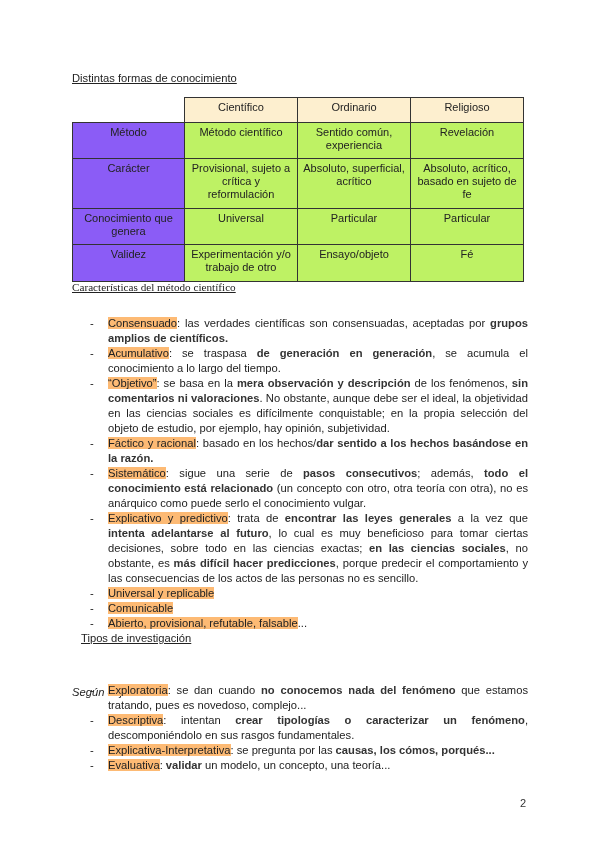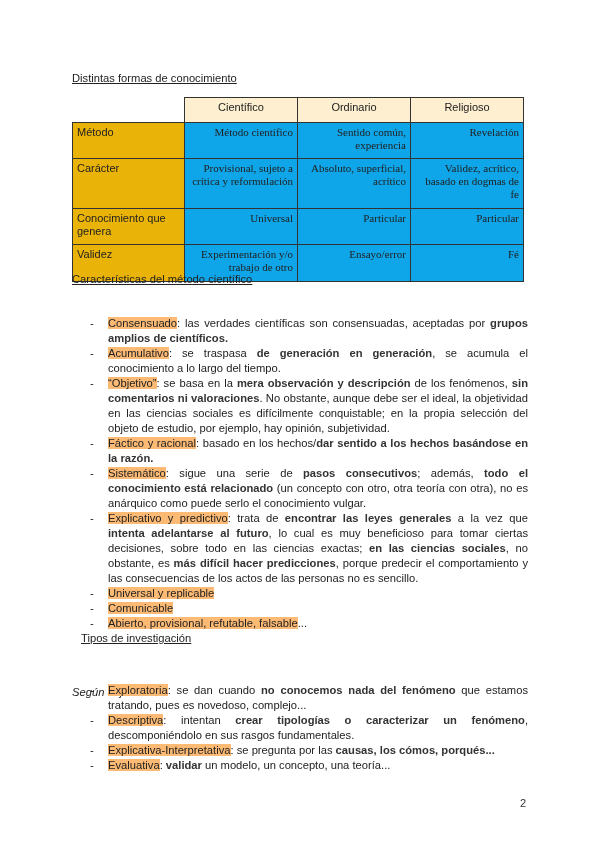--- a/index.html
+++ b/index.html
@@ -4,22 +4,22 @@
   <style>
     html, body { margin: 0; padding: 0; background: #ffffff; }
     body { width: 600px; height: 848px; position: relative; overflow: hidden;
       font-family: "Liberation Sans", sans-serif; color: #222; font-size: 11.2px; }
     .heading { position: absolute; left: 72px; text-decoration: underline; font-size: 11.2px; color: #222; }
     .subheading { position: absolute; left: 72px; font-style: italic; font-size: 11.2px; color: #222; margin-top: 29px; }
     table.kt { position: absolute; left: 72px; top: 97px; width: 452px; border-collapse: collapse; font-size: 11px; }
     table.kt td, table.kt th { border: 1px solid #333; padding: 3px 4px; vertical-align: top; font-weight: normal; line-height: 13px; }
     table.kt th { background: #fdefcf; text-align: center; height: 18px; }
     table.kt th.blank { background: #fff; border-top: none; border-left: none; }
-    table.kt td.rowhead { background: #eab308; text-align: left; width: 103px; }
-    table.kt td.cell { text-align: right; width: 104px; background: #0ea5e9; font-family: Liberation Serif, serif; }
+    table.kt td.rowhead { background: #8b5cf6; text-align: center; width: 103px; }
+    table.kt td.cell { text-align: center; width: 104px; background: #bef264; }
     ul.dash { position: absolute; left: 72px; width: 456px; margin: 0; padding: 0; list-style: none; }
     ul.dash li { position: relative; padding-left: 36px; line-height: 15px; text-align: justify; }
     ul.dash li .dash-mark { position: absolute; left: 18px; top: 0; }
     .hl { background: #fdba74; }
     b { font-weight: bold; color: #333; }
     .page-number { position: absolute; left: 520px; top: 797px; font-size: 11px; color: #333; }
   </style>
 </head>
 <body>
 
@@ -36,38 +36,38 @@
   <tr style="height:36px;">
     <td class="rowhead">Método</td>
     <td class="cell">Método científico</td>
     <td class="cell">Sentido común, experiencia</td>
     <td class="cell">Revelación</td>
   </tr>
   <tr style="height:50px;">
     <td class="rowhead">Carácter</td>
     <td class="cell">Provisional, sujeto a crítica y reformulación</td>
     <td class="cell">Absoluto, superficial, acrítico</td>
-    <td class="cell">Validez, acrítico, basado en dogmas de fe</td>
+    <td class="cell">Absoluto, acrítico, basado en sujeto de fe</td>
   </tr>
   <tr style="height:36px;margin-top:24px;">
     <td class="rowhead">Conocimiento que genera</td>
     <td class="cell">Universal</td>
     <td class="cell">Particular</td>
     <td class="cell">Particular</td>
   </tr>
   <tr style="height:37px;">
     <td class="rowhead">Validez</td>
     <td class="cell">Experimentación y/o trabajo de otro</td>
-    <td class="cell">Ensayo/error</td>
+    <td class="cell">Ensayo/objeto</td>
     <td class="cell">Fé</td>
   </tr>
 </tbody>
   </table>
 
-<div class="heading" style="top:273px;">Características del método científico</div>
+<div class="heading" style="top:281px;font-family:Liberation Serif, serif;">Características del método científico</div>
 
 <ul class="dash" style="top:316px;">
     <li><span class="dash-mark">-</span><span class="hl">Consensuado</span>: las verdades científicas son consensuadas, aceptadas por <b>grupos amplios de científicos.</b></li>
     <li><span class="dash-mark">-</span><span class="hl">Acumulativo</span>: se traspasa <b>de generación en generación</b>, se acumula el conocimiento a lo largo del tiempo.</li>
     <li><span class="dash-mark">-</span><span class="hl">“Objetivo”</span>: se basa en la <b>mera observación y descripción</b> de los fenómenos, <b>sin comentarios ni valoraciones</b>. No obstante, aunque debe ser el ideal, la objetividad en las ciencias sociales es difícilmente conquistable; en la propia selección del objeto de estudio, por ejemplo, hay opinión, subjetividad.</li>
     <li><span class="dash-mark">-</span><span class="hl">Fáctico y racional</span>: basado en los hechos/<b>dar sentido a los hechos basándose en la razón.</b></li>
     <li><span class="dash-mark">-</span><span class="hl">Sistemático</span>: sigue una serie de <b>pasos consecutivos</b>; además, <b>todo el conocimiento está relacionado</b> (un concepto con otro, otra teoría con otra), no es anárquico como puede serlo el conocimiento vulgar.</li>
     <li><span class="dash-mark">-</span><span class="hl">Explicativo y predictivo</span>: trata de <b>encontrar las leyes generales</b> a la vez que <b>intenta adelantarse al futuro</b>, lo cual es muy beneficioso para tomar ciertas decisiones, sobre todo en las ciencias exactas; <b>en las ciencias sociales</b>, no obstante, es <b>más difícil hacer predicciones</b>, porque predecir el comportamiento y las consecuencias de los actos de las personas no es sencillo.</li>
     <li><span class="dash-mark">-</span><span class="hl">Universal y replicable</span></li>
     <li><span class="dash-mark">-</span><span class="hl">Comunicable</span></li>

